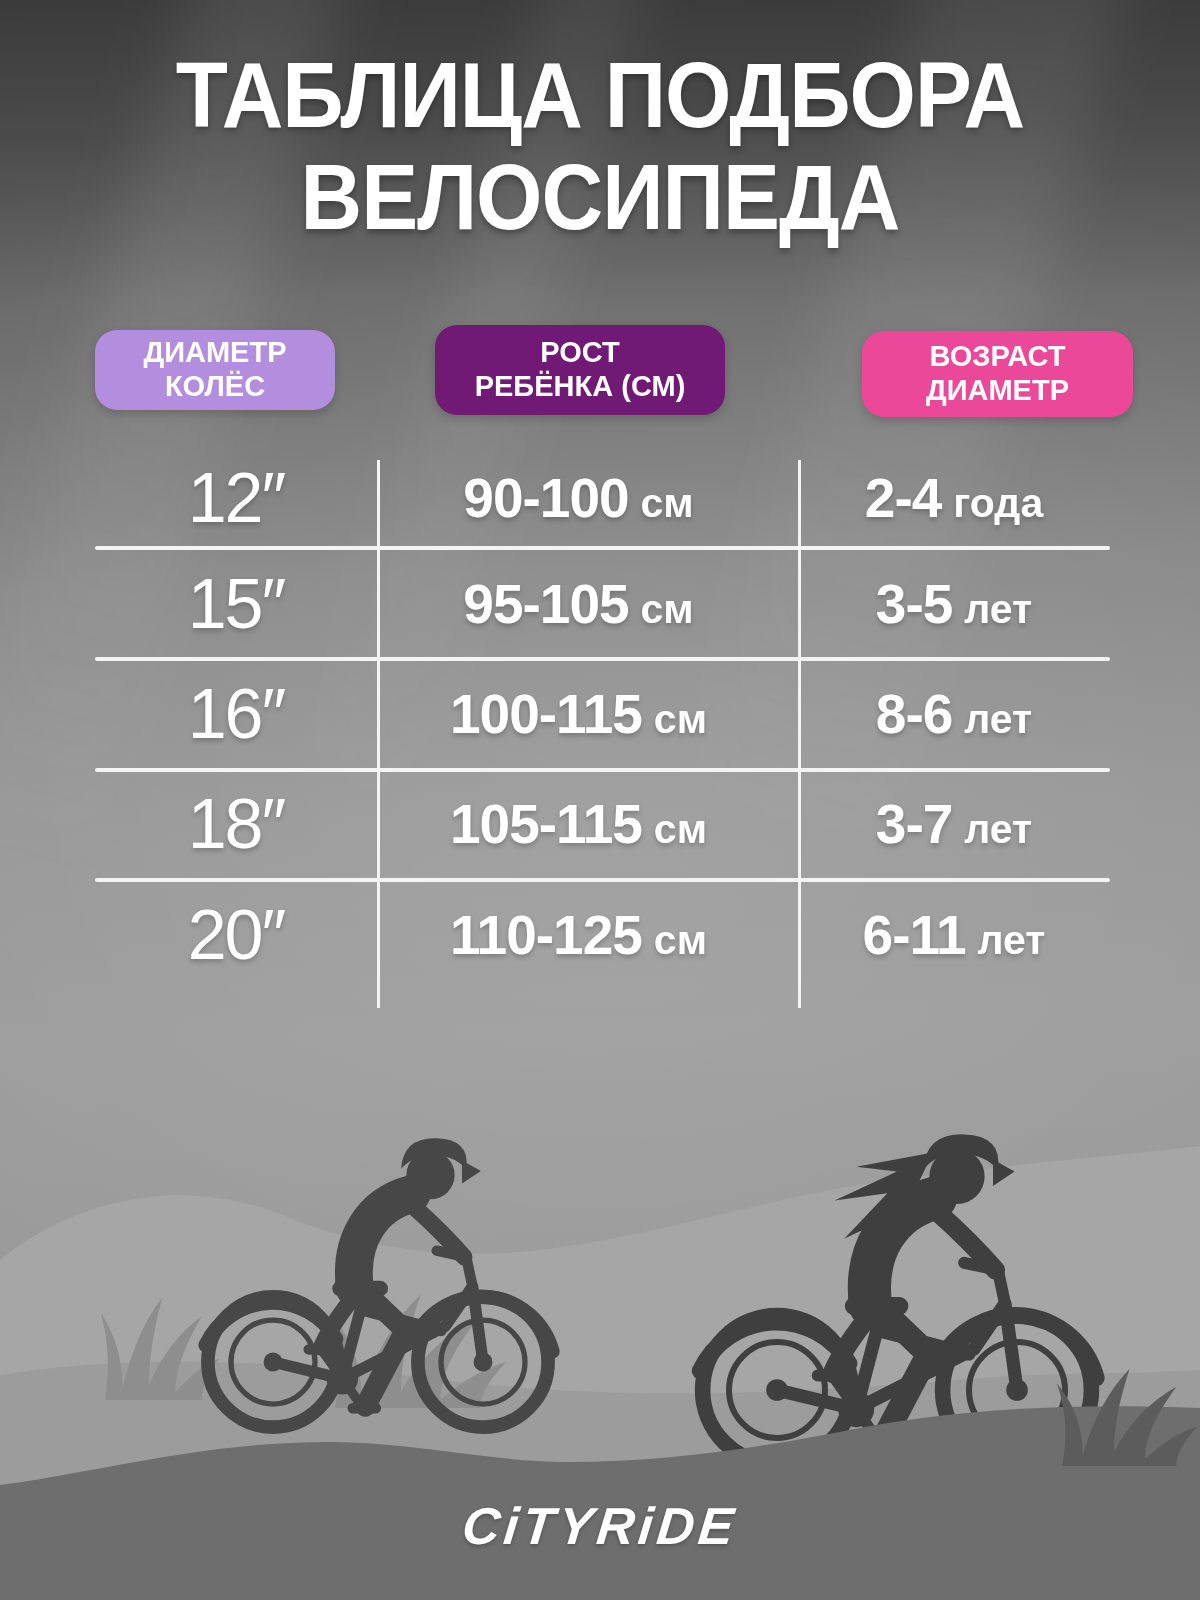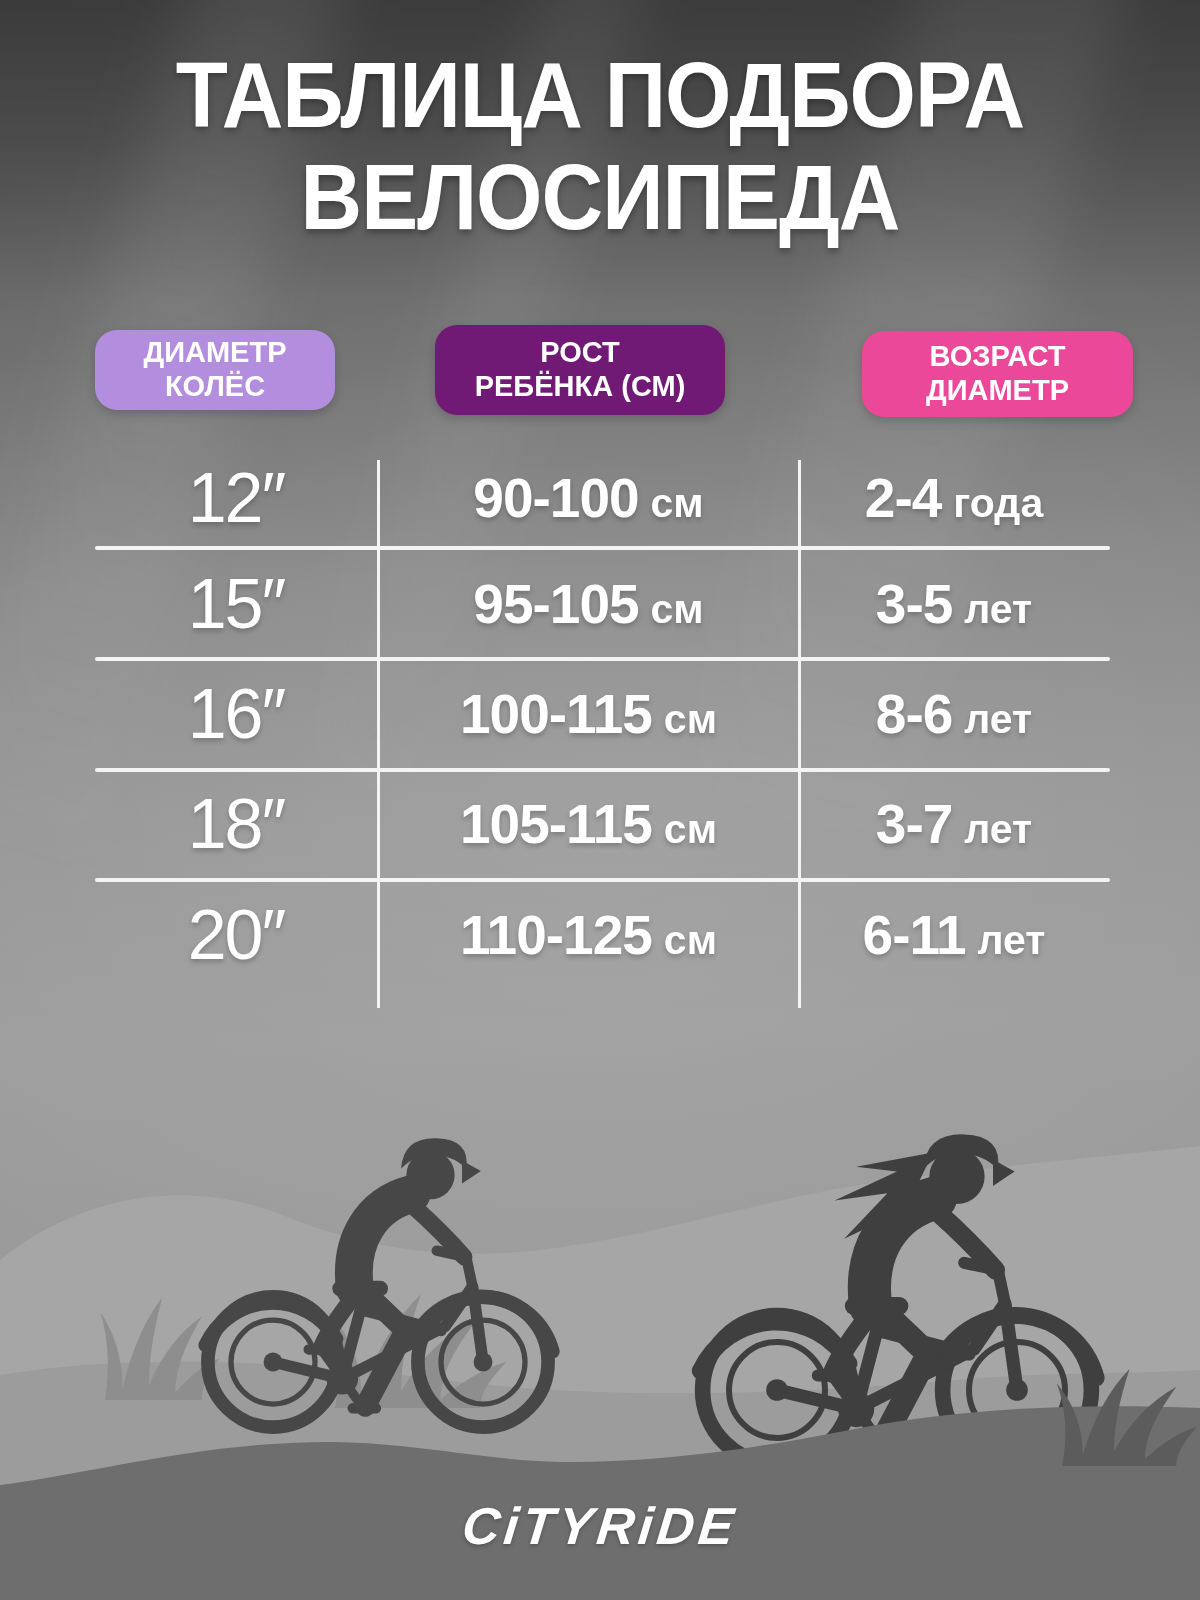--- a/index.html
+++ b/index.html
@@ -36,21 +36,21 @@
       box-shadow:0 4px 10px rgba(0,0,0,.18);}
   .pill-diameter{left:95px; top:330px;width:240px;height:80px;background:#b48ede;}
   .pill-height  {left:435px;top:325px;width:290px;height:90px;background:#701a75;}
   .pill-age     {left:862px;top:331px;width:271px;height:86px;background:#ec4899;}
 
   
   .trow{position:absolute;left:0;width:1200px;height:96px;}
   .cell{position:absolute;top:0;height:96px;display:flex;align-items:center;justify-content:center;
         text-shadow:0 3px 5px rgba(0,0,0,.22);}
   .c1{left:95px;width:282px;font-size:70px;font-weight:normal;letter-spacing:-2px;}
-  .c2{left:370px;width:421px;padding-left:8px;}
+  .c2{left:360px;width:421px;padding-left:8px;}
   .c3{left:798px;width:312px;}
   .cellline{display:flex;align-items:baseline;gap:12px;}
   .num{font-size:55px;font-weight:bold;letter-spacing:-1px;}
   .unit{font-size:41px;font-weight:bold;}
   .hline{position:absolute;left:95px;width:1015px;height:4px;background:#f4f4f4;border-radius:2px;}
   .vline{position:absolute;top:460px;width:3px;height:548px;background:#f4f4f4;}
   .v1{left:377px;} .v2{left:798px;}
 
   
   .logo{position:absolute;left:0;top:1496px;width:1200px;text-align:center;

